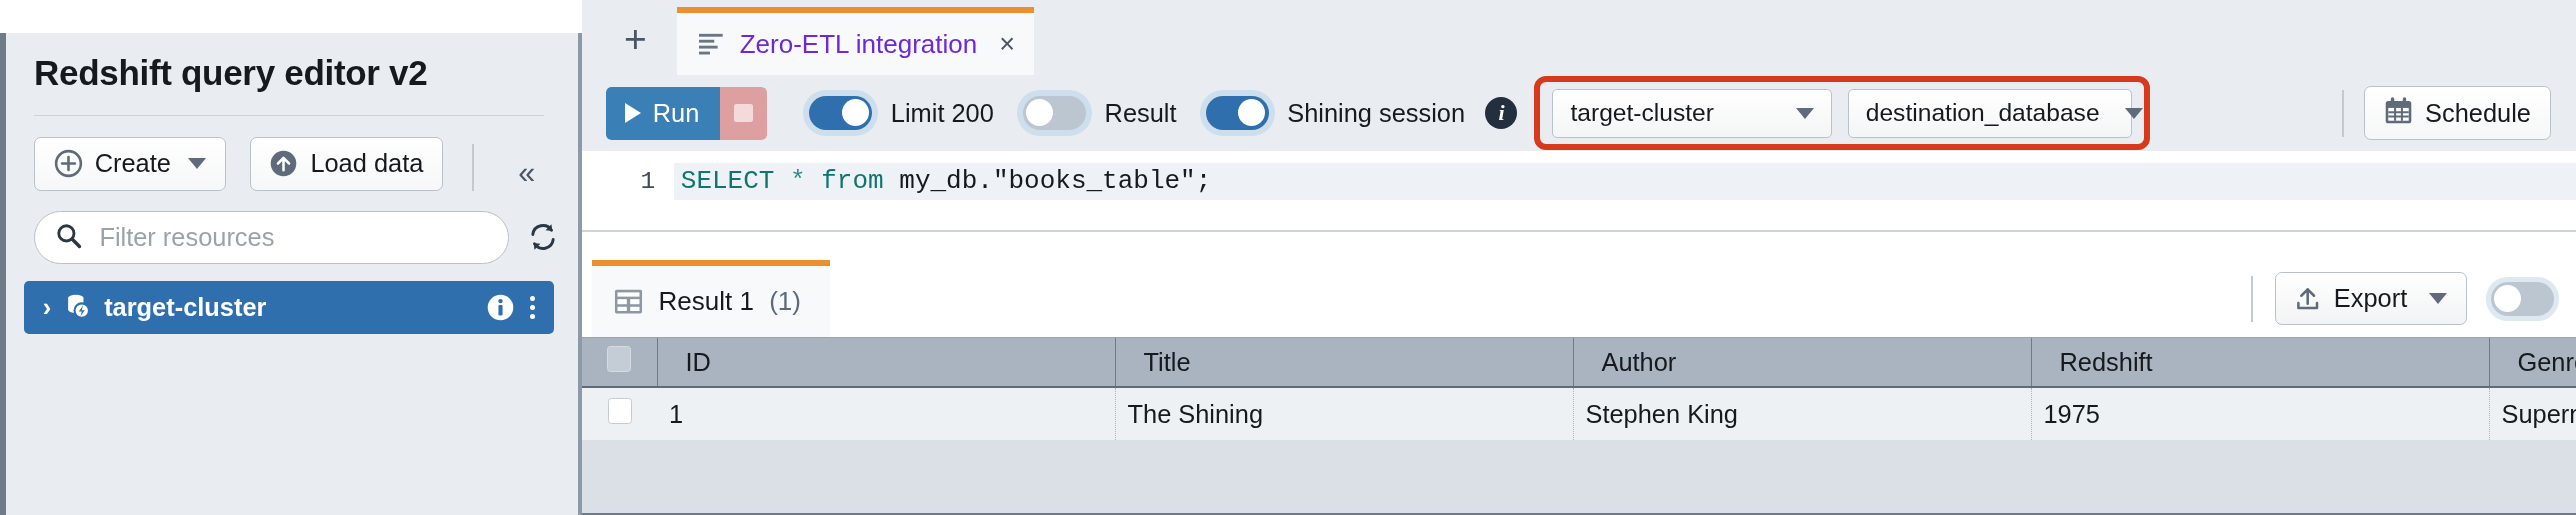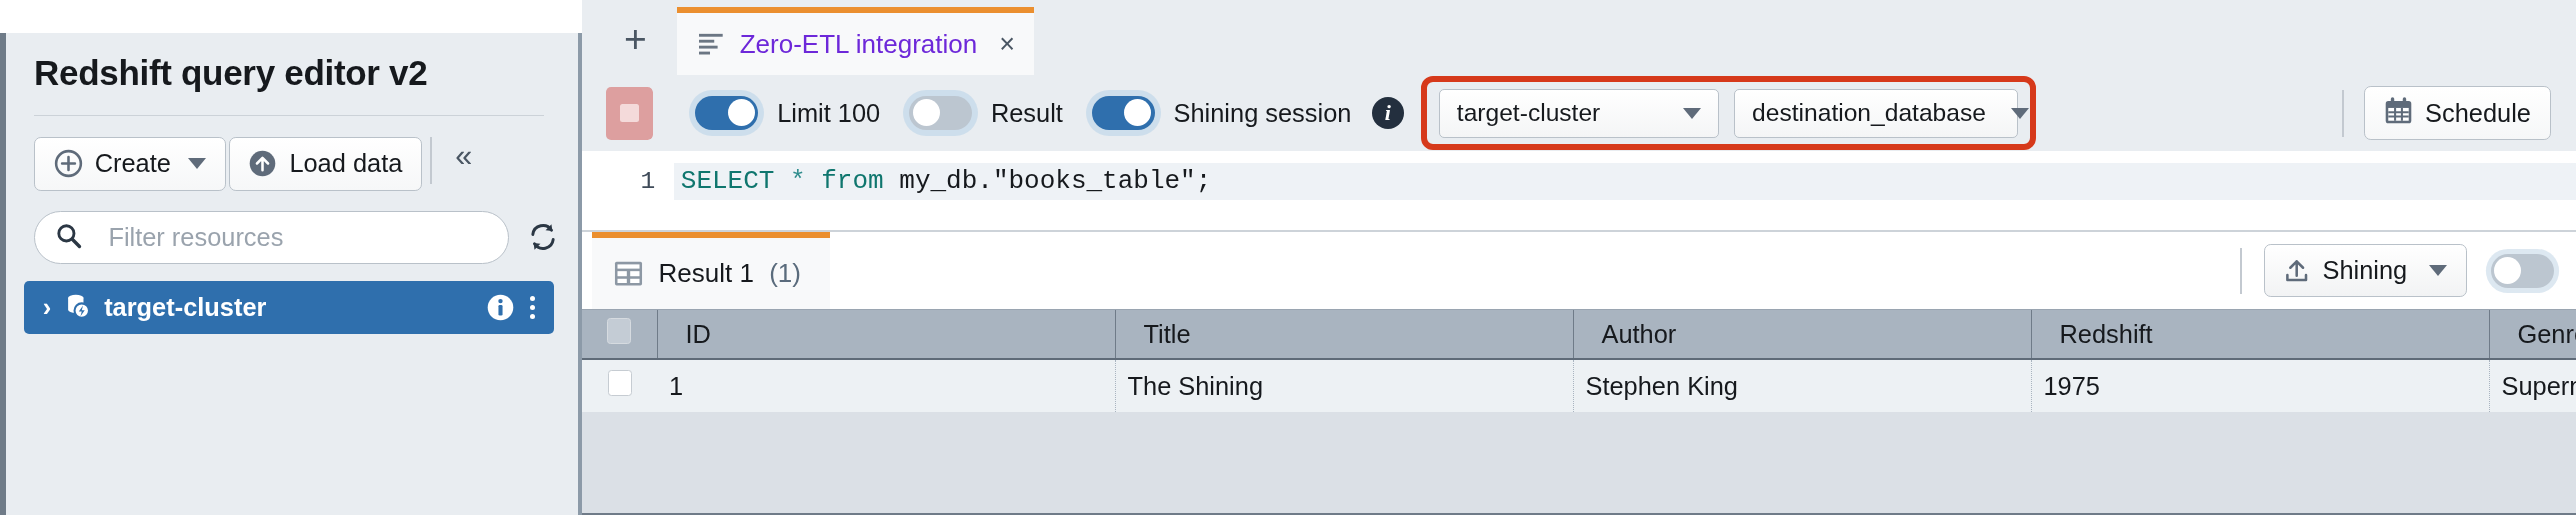--- a/index.html
+++ b/index.html
@@ -43,23 +43,23 @@
     letter-spacing: -0.3px;
     white-space: nowrap;
   }
   .sidebar-divider {
     height: 0.8px;
     background: #ccd2d8;
     margin: 22px 34px 0 34px;
   }
   .sidebar-actions {
     display: flex;
-    align-items: flex-start;
+    align-items: flex-end;
     padding: 20.4px 0 0 34px;
-    gap: 3px;
+    gap: 24px;
   }
   .btn {
     background: linear-gradient(180deg,#ffffff 0%, #f6f7f8 100%);
     border: 0.8px solid #b9c1c9;
     border-radius: 6.8px;
     height: 54px;
     display: inline-flex;
     align-items: center;
     gap: 12px;
     padding: 0 18.7px;
@@ -101,21 +101,21 @@
   }
   .filter-input {
     width: 475px;
     height: 53px;
     background: #ffffff;
     border: 0.8px solid #b9c1c9;
     border-radius: 27px;
     display: flex;
     align-items: center;
     padding: 0 20.4px;
-    gap: 26px;
+    gap: 17px;
     cursor: text;
   }
   .filter-placeholder {
     font-size: 25.4px;
     color: #9aa3ad;
   }
   .refresh-icon { width: 34px; height: 34px; cursor: pointer; flex: 0 0 34px; }
   .tree {
     padding: 17px 24px 0 24px;
   }
@@ -316,20 +316,21 @@
     min-height: 0;
   }
   .result-tabbar {
     height: 78px;
     display: flex;
     align-items: stretch;
     background: #ffffff;
     border-bottom: 1.7px solid #9aa5b1;
     flex: 0 0 78px;
     padding-left: 10.2px;
+    margin-top: 28px;
   }
   .result-tab {
     background: #f8f9fa;
     border-top: 6px solid #eb8f2f;
     display: flex;
     align-items: center;
     gap: 15.3px;
     padding: 0 29px 0 22px;
     cursor: pointer;
   }
@@ -500,31 +501,35 @@
             <rect x="0" y="22" width="13" height="3.4" fill="#6b7683"></rect>
           </svg>
         </span>
         <span class="tab-label">Zero-ETL integration</span>
         <span class="tab-close">×</span>
       </div>
     </div>
 
     <div class="toolbar">
       <div class="run-group">
+        <div class="run-btn">
+          <span class="play-tri"></span>
+          <span>Run</span>
+        </div>
         <div class="stop-btn">
           <span class="stop-sq"></span>
         </div>
       </div>
 
       <div class="tb-vsep" style="visibility:hidden;"></div>
 
       <div class="toggle on">
           <span class="knob"></span>
         </div>
-      <span class="tg-label" style="margin-left:18.7px;">Limit 100</span>
+      <span class="tg-label" style="margin-left:18.7px;">Limit 200</span>
 
       <div class="toggle off" style="margin-left:29px;">
           <span class="knob"></span>
         </div>
       <span class="tg-label" style="margin-left:18.7px;">Result</span>
 
       <div class="toggle on" style="margin-left:29px;">
           <span class="knob"></span>
         </div>
       <span class="tg-label" style="margin-left:18.7px;">Shining session</span>
@@ -585,21 +590,21 @@
         <span class="result-spacer"></span>
         <div class="result-right">
           <span class="rr-vsep"></span>
           <div class="export-btn">
             <span class="export-icon">
               <svg viewBox="0 0 30 30" width="25.4" height="25.4">
                 <path d="M15 21 V4 M7.5 11.5 L15 4 L22.5 11.5" fill="none" stroke="#5f6b7a" stroke-width="3" stroke-linecap="round" stroke-linejoin="round"></path>
                 <path d="M4 20 V26 H26 V20" fill="none" stroke="#5f6b7a" stroke-width="3" stroke-linecap="round" stroke-linejoin="round"></path>
               </svg>
             </span>
-            <span>Shining</span>
+            <span>Export</span>
             <span class="caret" style="width:0;height:0;border-left:9.3px solid transparent;border-right:9.3px solid transparent;border-top:11px solid #5f6b7a;margin-left:8.5px;"></span>
           </div>
           <span class="rr-gap"></span>
           <div class="toggle off plain" style="box-shadow:0 0 0 5.1px rgba(180,205,225,0.45);">
               <span class="knob"></span>
             </div>
         </div>
       </div>
 
       <div class="grid-wrap">

